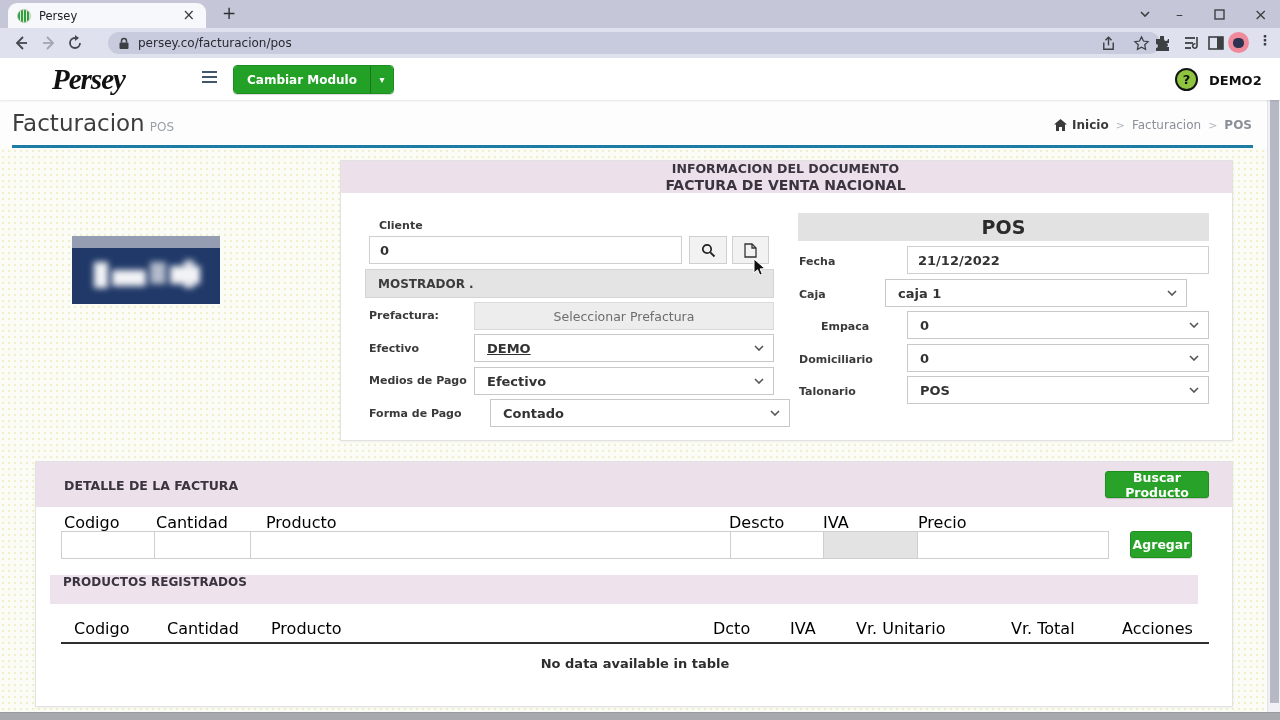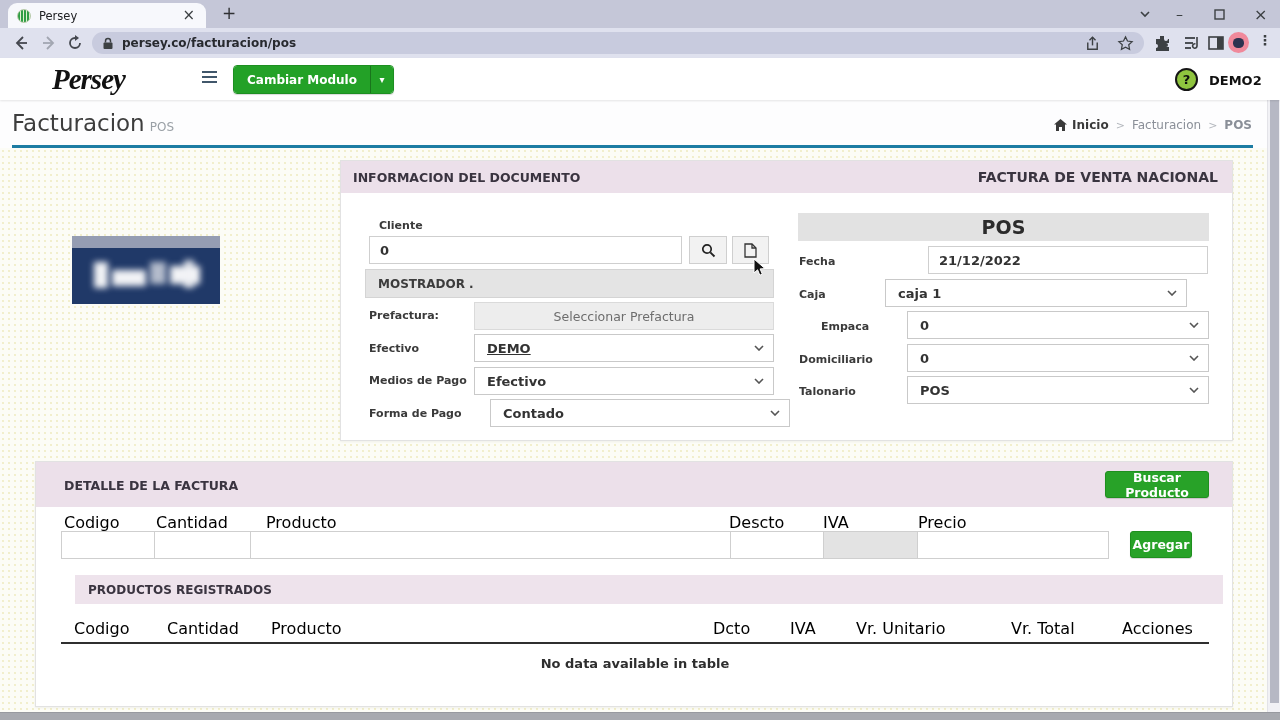--- a/index.html
+++ b/index.html
@@ -13,22 +13,22 @@
   .favicon { width:14px; height:14px; border-radius:50%; flex:0 0 14px;
              background:repeating-linear-gradient(90deg,#2f9e44 0 2px,#dff0d3 2px 3px);
              border:1px solid #b5c9a8; margin-right:8px; }
   .tab-title { font-size:11.5px; color:#202124; flex:1; }
   .tab-close { font-size:15px; color:#3c4043; line-height:1; padding:0 2px; }
   .newtab { position:absolute; left:222px; top:3px; font-size:17px; color:#2f3033; }
   .winctl { position:absolute; top:4px; height:20px; display:flex; align-items:center; color:#3c4043; }
 
   .toolbar { position:absolute; top:28px; left:0; width:1280px; height:30px; background:#dfe1ee; }
   .navicon { position:absolute; top:6px; width:18px; height:18px; }
-  .urlbar { position:absolute; left:92px; top:4px; width:1052px; height:22px; border-radius:11px;
-            background:#c8cbde; display:flex; align-items:center; padding:0 10px;font-weight:bold; }
+  .urlbar { position:absolute; left:108px; top:4px; width:1052px; height:22px; border-radius:11px;
+            background:#c8cbde; display:flex; align-items:center; padding:0 10px; }
   .url-text { font-size:12px; color:#27292e; margin-left:8px; flex:1; }
   .toolicon { position:absolute; top:5px; width:20px; height:20px; }
   .avatar { position:absolute; left:1228px; top:4px; width:21px; height:21px; border-radius:50%;
             background:#f0899b; display:flex; align-items:center; justify-content:center; }
   .avatar-inner { width:11px; height:10px; border-radius:45%; background:#2d3350; }
   .dots { position:absolute; left:1258px; top:4px; font-size:14px; color:#3c4043; font-weight:bold; }
 
   
   .appheader { position:absolute; top:58px; left:0; width:1280px; height:42px; background:#fff;
                box-shadow:0 1px 2px rgba(0,0,0,.10); z-index:5; }
@@ -62,21 +62,21 @@
   .main { position:absolute; top:148px; left:0; width:1280px; height:564px; background:#fcfcf6;
           background-image:radial-gradient(rgba(214,203,96,.28) 1px, transparent 1.3px);
           background-size:6px 6px; }
 
   .logo-blur { position:absolute; left:72px; top:88px; width:148px; height:68px; background:#203968;
                overflow:hidden; }
   .logo-blur .band { position:absolute; left:0; top:0; width:100%; height:12px; background:#959db3; }
   .logo-blur .blk { position:absolute; background:#f2f3f6; filter:blur(3px); }
 
   .card { position:absolute; background:#fff; border:1px solid #e2e2e2; box-shadow:0 1px 2px rgba(0,0,0,.05); }
-  .panel-h { position:absolute; left:0; top:0; width:100%; background:#ece0ea; }
+  .panel-h { position:absolute; left:0; top:0; width:100%; background:#ece0ea;flex-direction:column; }
   .panel-h-title { font-size:12.5px; font-weight:bold; color:#3a3440; }
 
   .flabel { position:absolute; font-size:11px; font-weight:bold; color:#3a3a3a; }
   .tinput { position:absolute; border:1px solid #cfcfcf; background:#fff; font-family:inherit;
             font-size:13px; font-weight:bold; color:#333; padding:0 10px; outline:none; }
   .graybtn { position:absolute; background:#f2f2f2; border:1px solid #cfcfcf; display:flex;
              align-items:center; justify-content:center; cursor:pointer; }
   .selectbox { position:absolute; border:1px solid #c9c9c9; background:#fff; display:flex;
                align-items:center; padding:0 12px; font-size:13px; font-weight:bold; color:#333;
                cursor:pointer; }
@@ -267,21 +267,21 @@
     <div class="selectbox" style="left:133px; top:238px; width:300px; height:28px;margin-left:16px;">
       <span>Contado</span>
       <svg width="10" height="6" viewBox="0 0 10 6">
           <polyline points="1,1 5,5 9,1" fill="none" stroke="#555" stroke-width="1.6"></polyline>
         </svg>
     </div>
 
     <div class="posbar" style="left:457px; top:52px; width:411px; height:28px;">POS</div>
 
     <div class="flabel" style="left:458px; top:94px;">Fecha</div>
-    <input class="tinput" style="left: 566px; top: 85px; width: 280px; height: 28px; margin-left: 21px;" value="21/12/2022">
+    <input class="tinput" style="left: 566px; top: 85px; width: 302px; height: 28px;" value="21/12/2022">
 
     <div class="flabel" style="left:458px; top:127px;">Caja</div>
     <div class="selectbox" style="left:544px; top:118px; width:302px; height:28px;">
       <span>caja 1</span>
       <svg width="10" height="6" viewBox="0 0 10 6">
           <polyline points="1,1 5,5 9,1" fill="none" stroke="#555" stroke-width="1.6"></polyline>
         </svg>
     </div>
 
     <div class="flabel" style="left:480px; top:159px;">Empaca</div>
@@ -323,21 +323,21 @@
     <div class="collabel" style="left:882px; top:51px;">Precio</div>
 
     <input class="tinput" style="left: 25px; top: 69px; width: 94px; height: 28px;">
     <input class="tinput" style="left: 118px; top: 69px; width: 97px; height: 28px;">
     <input class="tinput" style="left: 214px; top: 69px; width: 481px; height: 28px;">
     <input class="tinput" style="left: 694px; top: 69px; width: 94px; height: 28px;">
     <input class="tinput" style="left: 787px; top: 69px; width: 95px; height: 28px; background: rgb(227, 227, 227);" disabled="">
     <input class="tinput" style="left: 881px; top: 69px; width: 192px; height: 28px;">
     <button class="greenbtn" style="position:absolute; left:1094px; top:69px; width:62px; height:27px;">Agregar</button>
 
-    <div class="panel-h" style="left:39px; top:113px; width:1148px; height:29px; display:flex; align-items:center; padding-left:13px; background:#eee3ec;">
+    <div class="panel-h" style="left:14px; top:113px; width:1148px; height:29px; display:flex; align-items:flex-start; padding-left:13px; background:#eee3ec;">
       <span class="panel-h-title" style="font-size:12px;">PRODUCTOS REGISTRADOS</span>
     </div>
 
     <div class="thead" style="left:25px; top:146px; width:1148px; height:36px;">
       <div class="collabel" style="left:13px;   top:11px;">Codigo</div>
       <div class="collabel" style="left:106px;  top:11px;">Cantidad</div>
       <div class="collabel" style="left:210px;  top:11px;">Producto</div>
       <div class="collabel" style="left:652px;  top:11px;">Dcto</div>
       <div class="collabel" style="left:729px;  top:11px;">IVA</div>
       <div class="collabel" style="left:795px;  top:11px;">Vr. Unitario</div>

